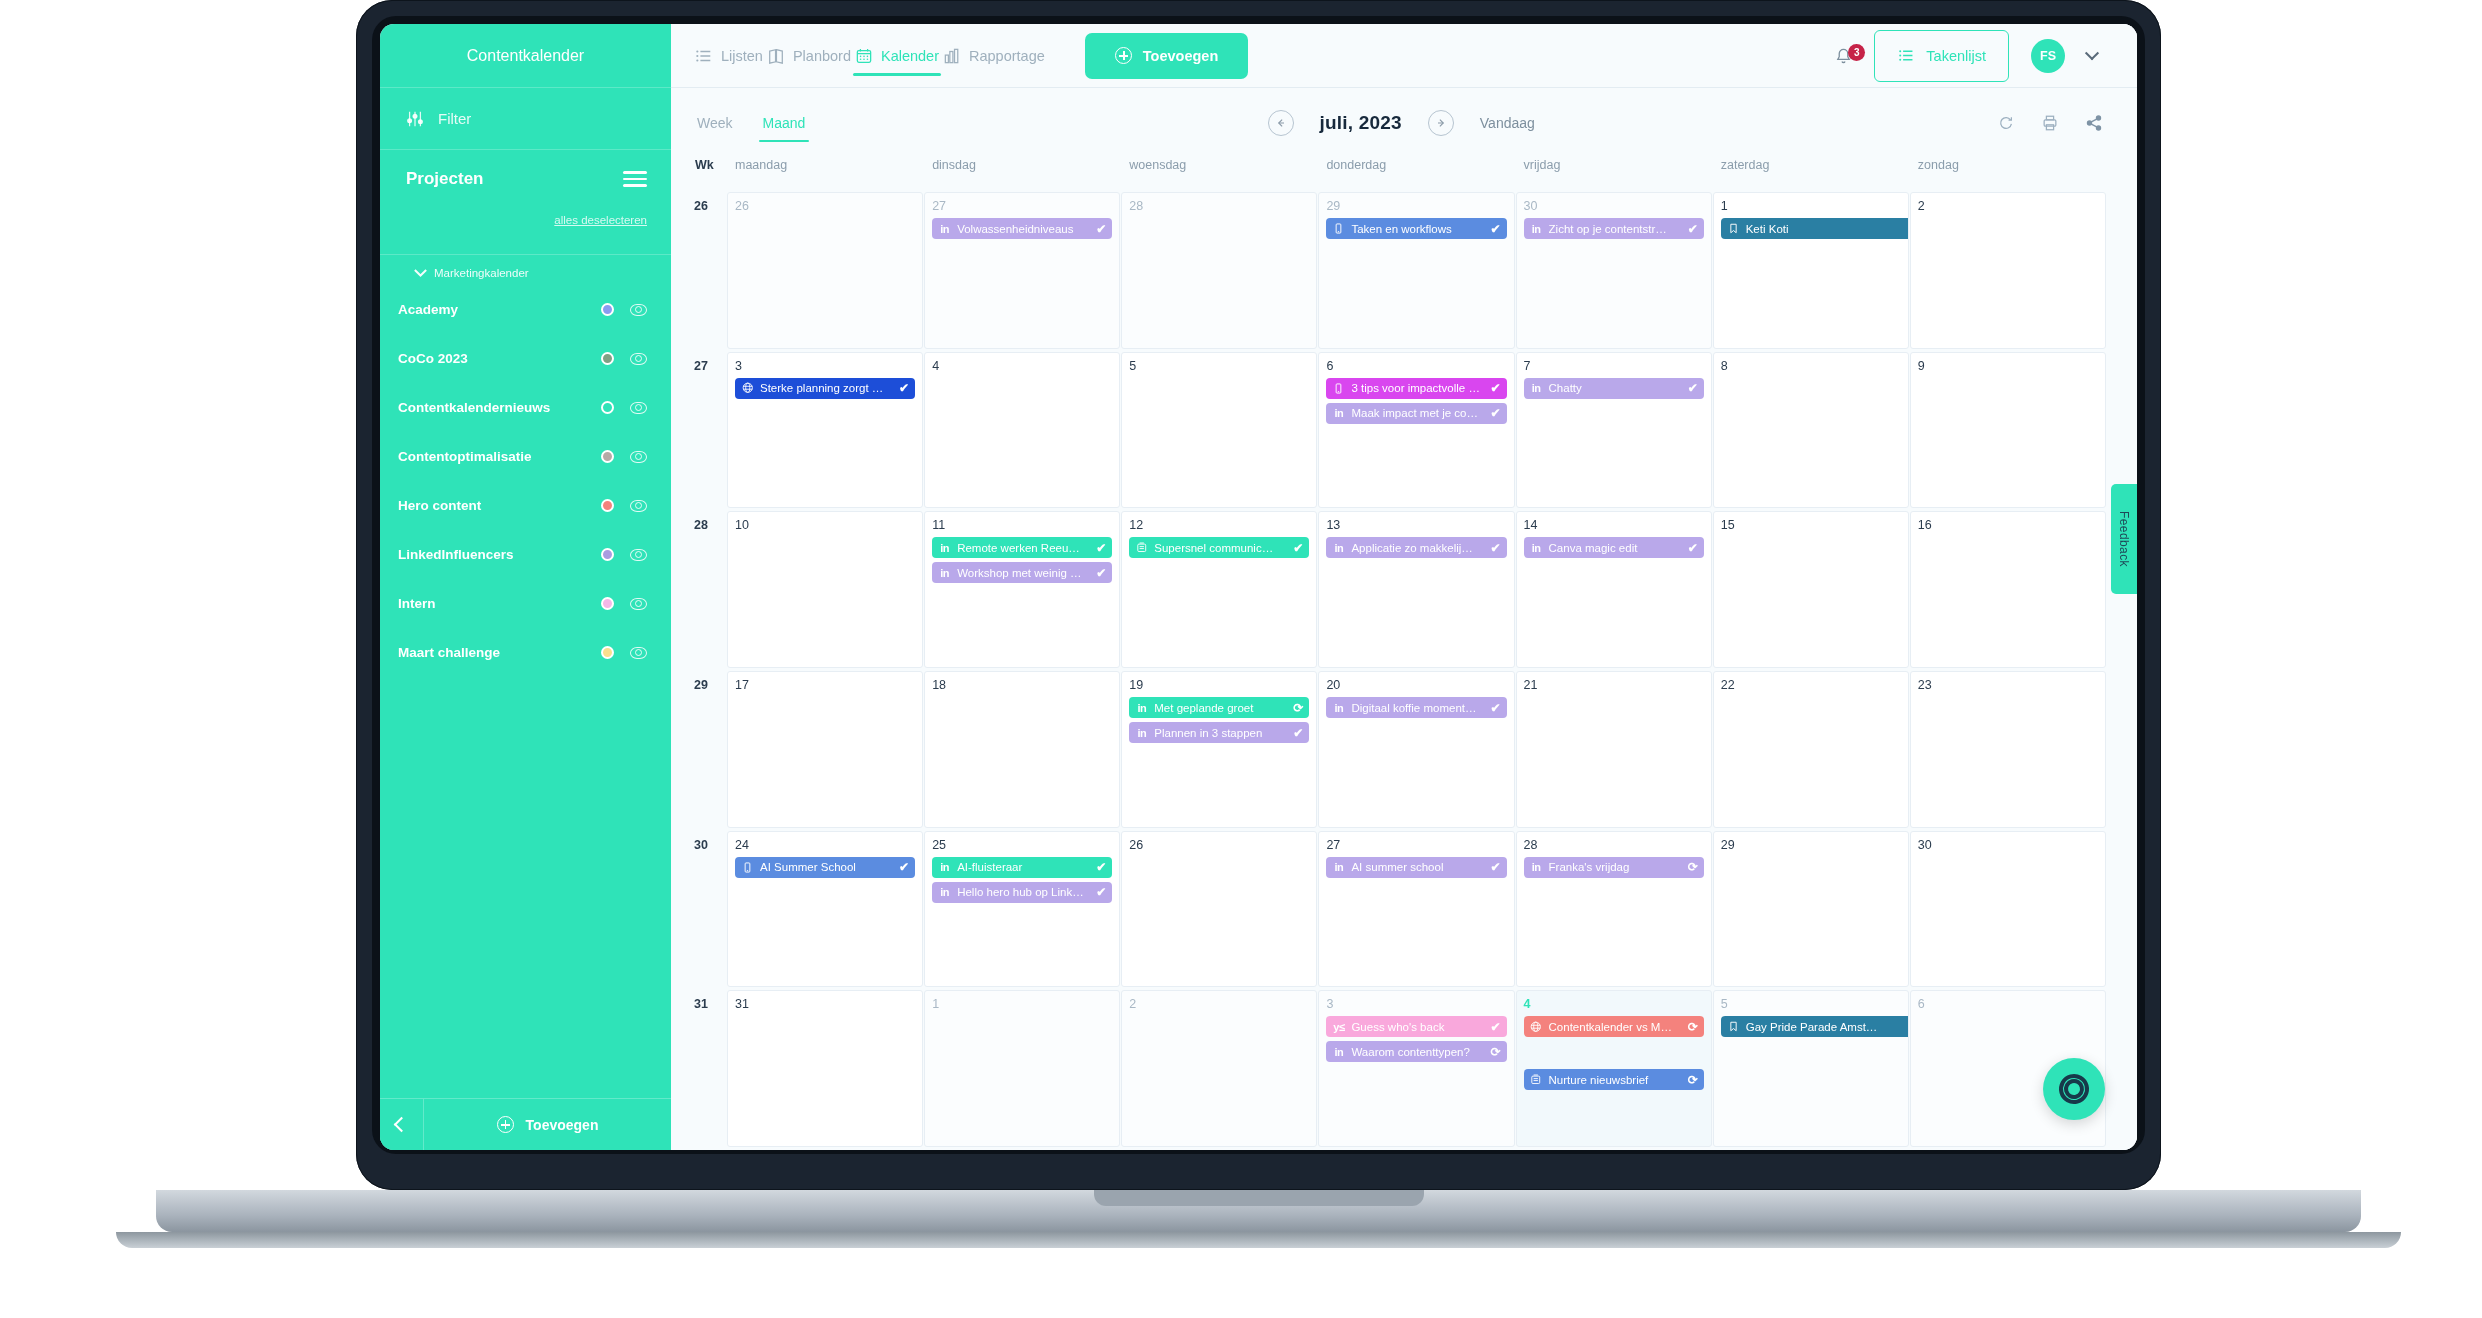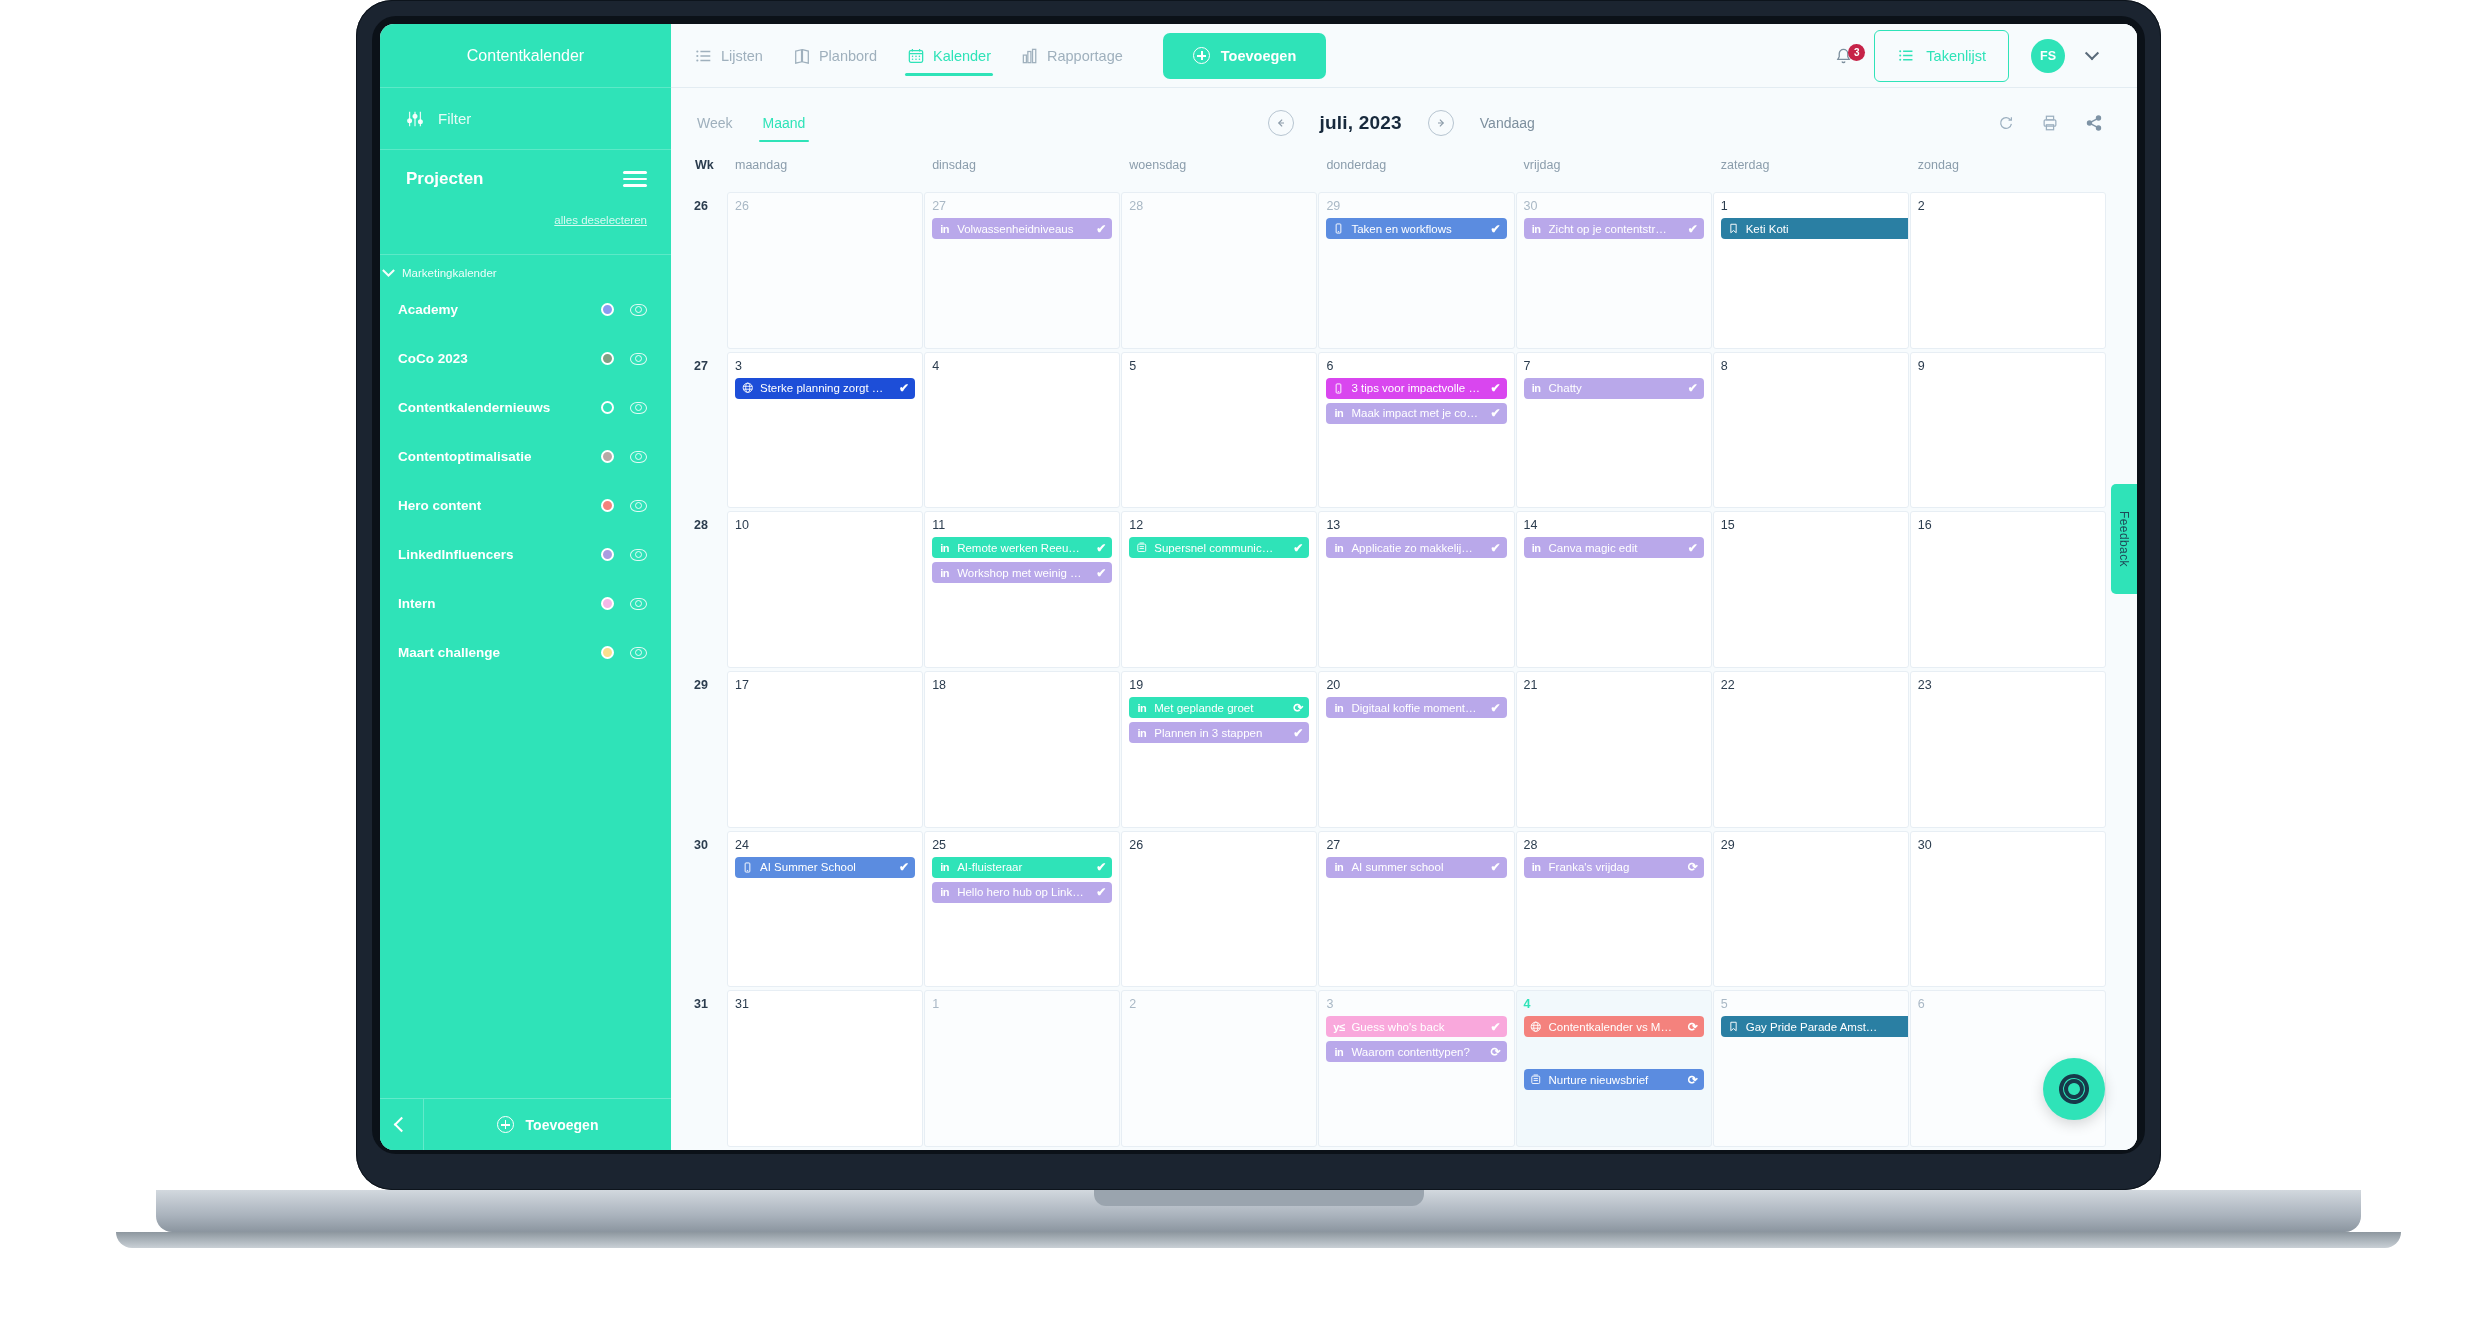--- a/index.html
+++ b/index.html
@@ -77,21 +77,21 @@
   .burger { display: flex; flex-direction: column; gap: 4px; width: 24px; }
   .burger i { display: block; height: 2.5px; background: #fff; border-radius: 2px; }
   .sb-deselect {
     text-align: right; padding: 6px 24px 0 0;
     font-size: 11.5px; color: rgba(255,255,255,0.8);
     text-decoration: underline;
   }
   .sb-divider { height: 1px; background: rgba(255,255,255,0.22); margin-top: 28px; }
   .sb-group {
     display: flex; align-items: center; gap: 9px;
-    padding: 12px 0 6px 4px;
+    padding: 12px 0 6px 36px;
     font-size: 11.5px; color: rgba(255,255,255,0.92);
   }
   .chev-d {
     width: 9px; height: 9px; border-right: 2px solid rgba(255,255,255,.95);
     border-bottom: 2px solid rgba(255,255,255,.95);
     transform: rotate(45deg) translate(-2px,-2px);
   }
   .sb-item {
     display: flex; align-items: center; justify-content: space-between;
     padding: 0 24px 0 18px; height: 49px;
@@ -141,21 +141,21 @@
   .plus-circ::after  { top: 3.4px; left: 7px; height: 8.6px; width: 1.8px; }
 
   
   .main { flex: 1; display: flex; flex-direction: column; background: #f7fbfd; position: relative; }
 
   .topbar {
     height: 64px; display: flex; align-items: center;
     padding: 0 0 0 22px; background: #f7fbfd;
     border-bottom: 1px solid #e3ecf2;
   }
-  .navtabs { display: flex; align-items: center; gap: 26px; }
+  .navtabs { display: flex; align-items: center; }
   .navtab {
     display: flex; align-items: center; gap: 8px;
     font-size: 14.5px; color: #9fb0bd; height: 64px; position: relative;
     padding: 0 2px;
   }
   .navtab.active { color: #2fe3b8; }
   .navtab.active::after {
     content: ""; position: absolute; left: 0; right: 0; bottom: 12px;
     height: 2.5px; background: #2fe3b8; border-radius: 2px;
   }

